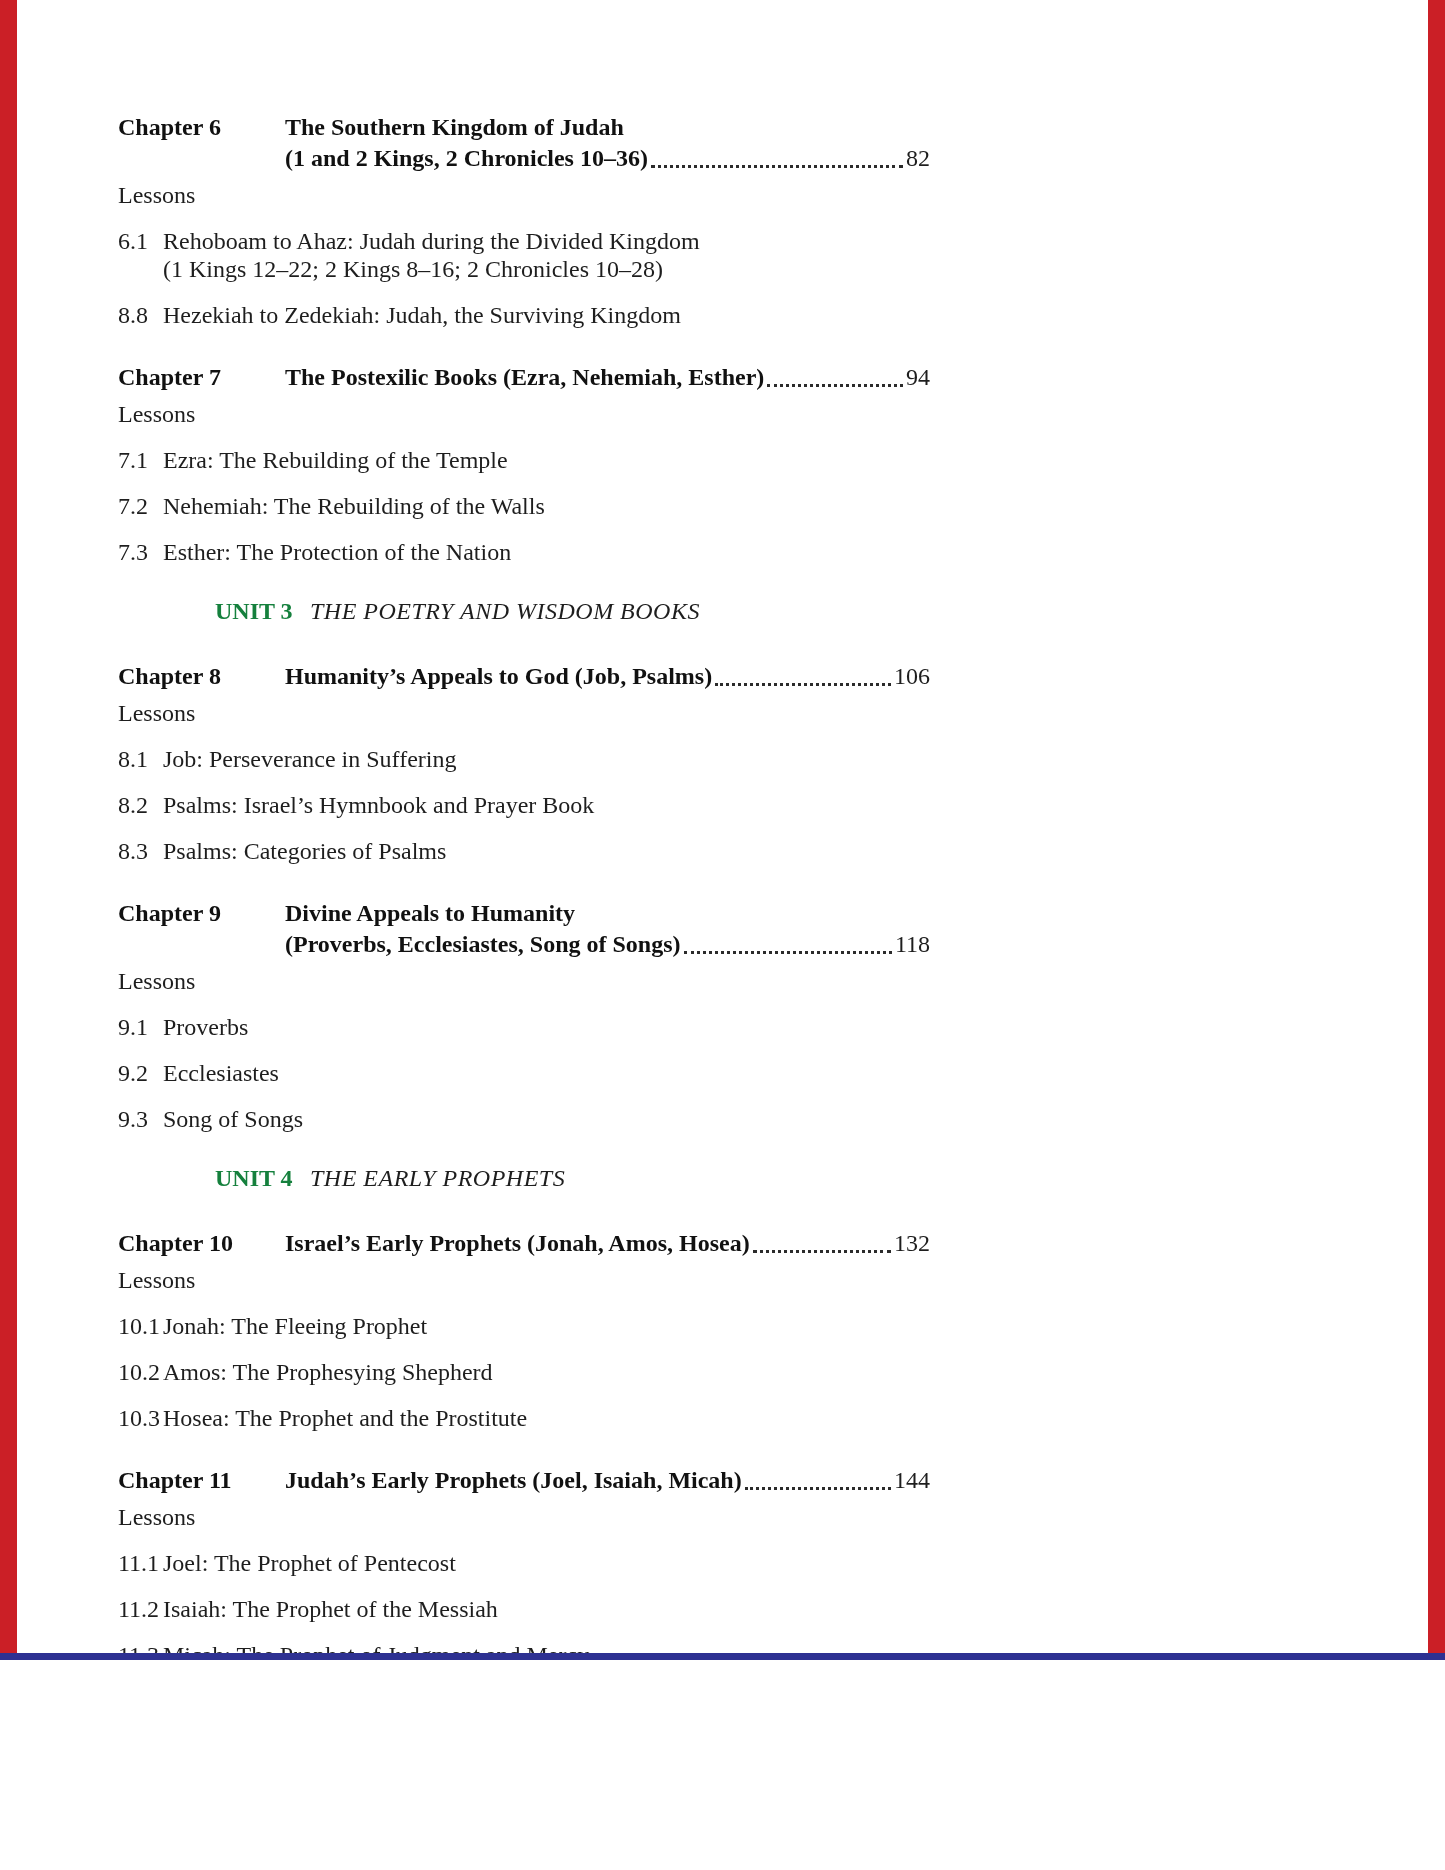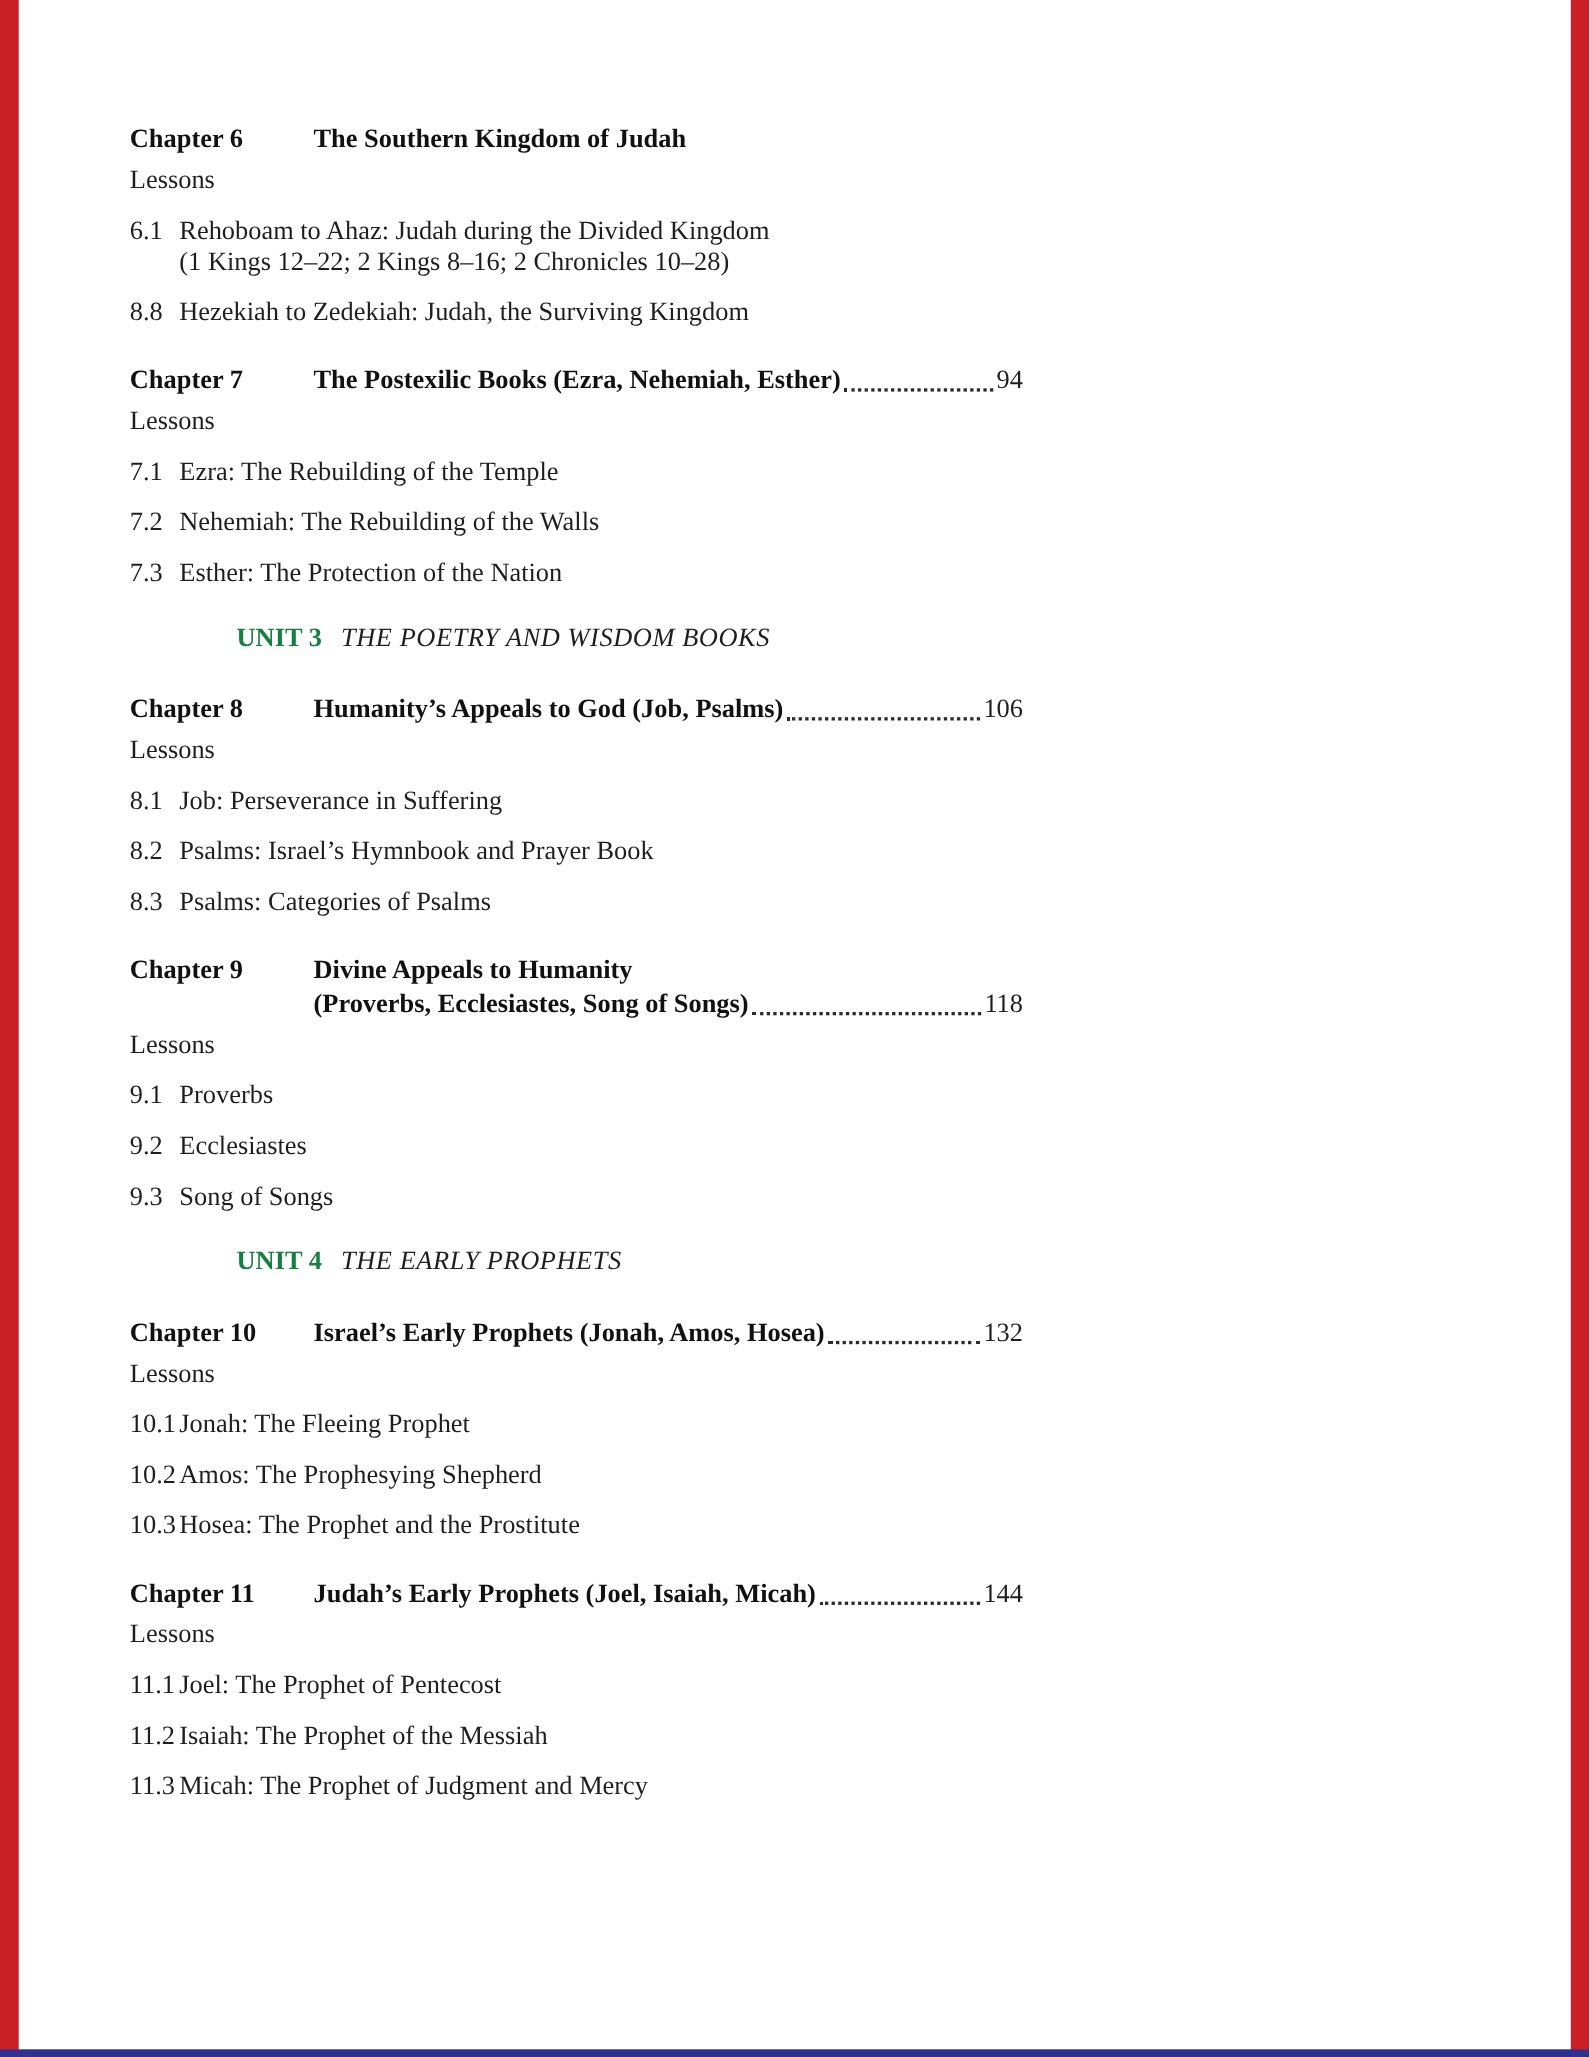--- a/index.html
+++ b/index.html
@@ -1,18 +1,18 @@
 <!DOCTYPE html>
 <html><head>
 <meta charset="utf-8">
 <style>
   html,body{margin:0;padding:0;background:#ffffff;}
   .page{
     position:relative;
-    width:1445px;height:1870px;
+    width:1445px;height:1660px;
     background:#ffffff;
     overflow:hidden;
     font-family:"Liberation Serif","DejaVu Serif",serif;
     color:#1e1e1e;
     font-size:24px;
   }
   .edge-bar{position:absolute;top:0;bottom:0;width:17px;background:#cb1f26;z-index:1;}
   .edge-bar.left{left:0;}
   .edge-bar.right{right:0;}
   .bottom-strip{position:absolute;left:0;right:0;bottom:0;height:7px;background:#2e3192;z-index:2;}
@@ -49,20 +49,25 @@
   <div class="edge-bar left"></div>
   <div class="edge-bar right"></div>
   <div class="bottom-strip"></div>
   <div class="content" id="toc-content">
       <div class="chapter">
         <div class="ch-label">Chapter 6</div>
         <div class="ch-lines">
           <div class="ch-line">
             <span class="ch-text">The Southern Kingdom of Judah</span>
           </div>
+          <div class="ch-line">
+            <span class="ch-text">(1 and 2 Kings, 2 Chronicles 10–36)</span>
+            <span class="dots"></span>
+            <span class="pagenum">82</span>
+          </div>
         </div>
       </div>
       <div class="lessons">Lessons</div>
       <div class="lesson">
         <span class="lnum">6.1</span>
         <div class="ltext">
           <div class="ltext-line">Rehoboam to Ahaz: Judah during the Divided Kingdom</div>
           <div class="ltext-line">(1 Kings 12–22; 2 Kings 8–16; 2 Chronicles 10–28)</div>
         </div>
       </div>

